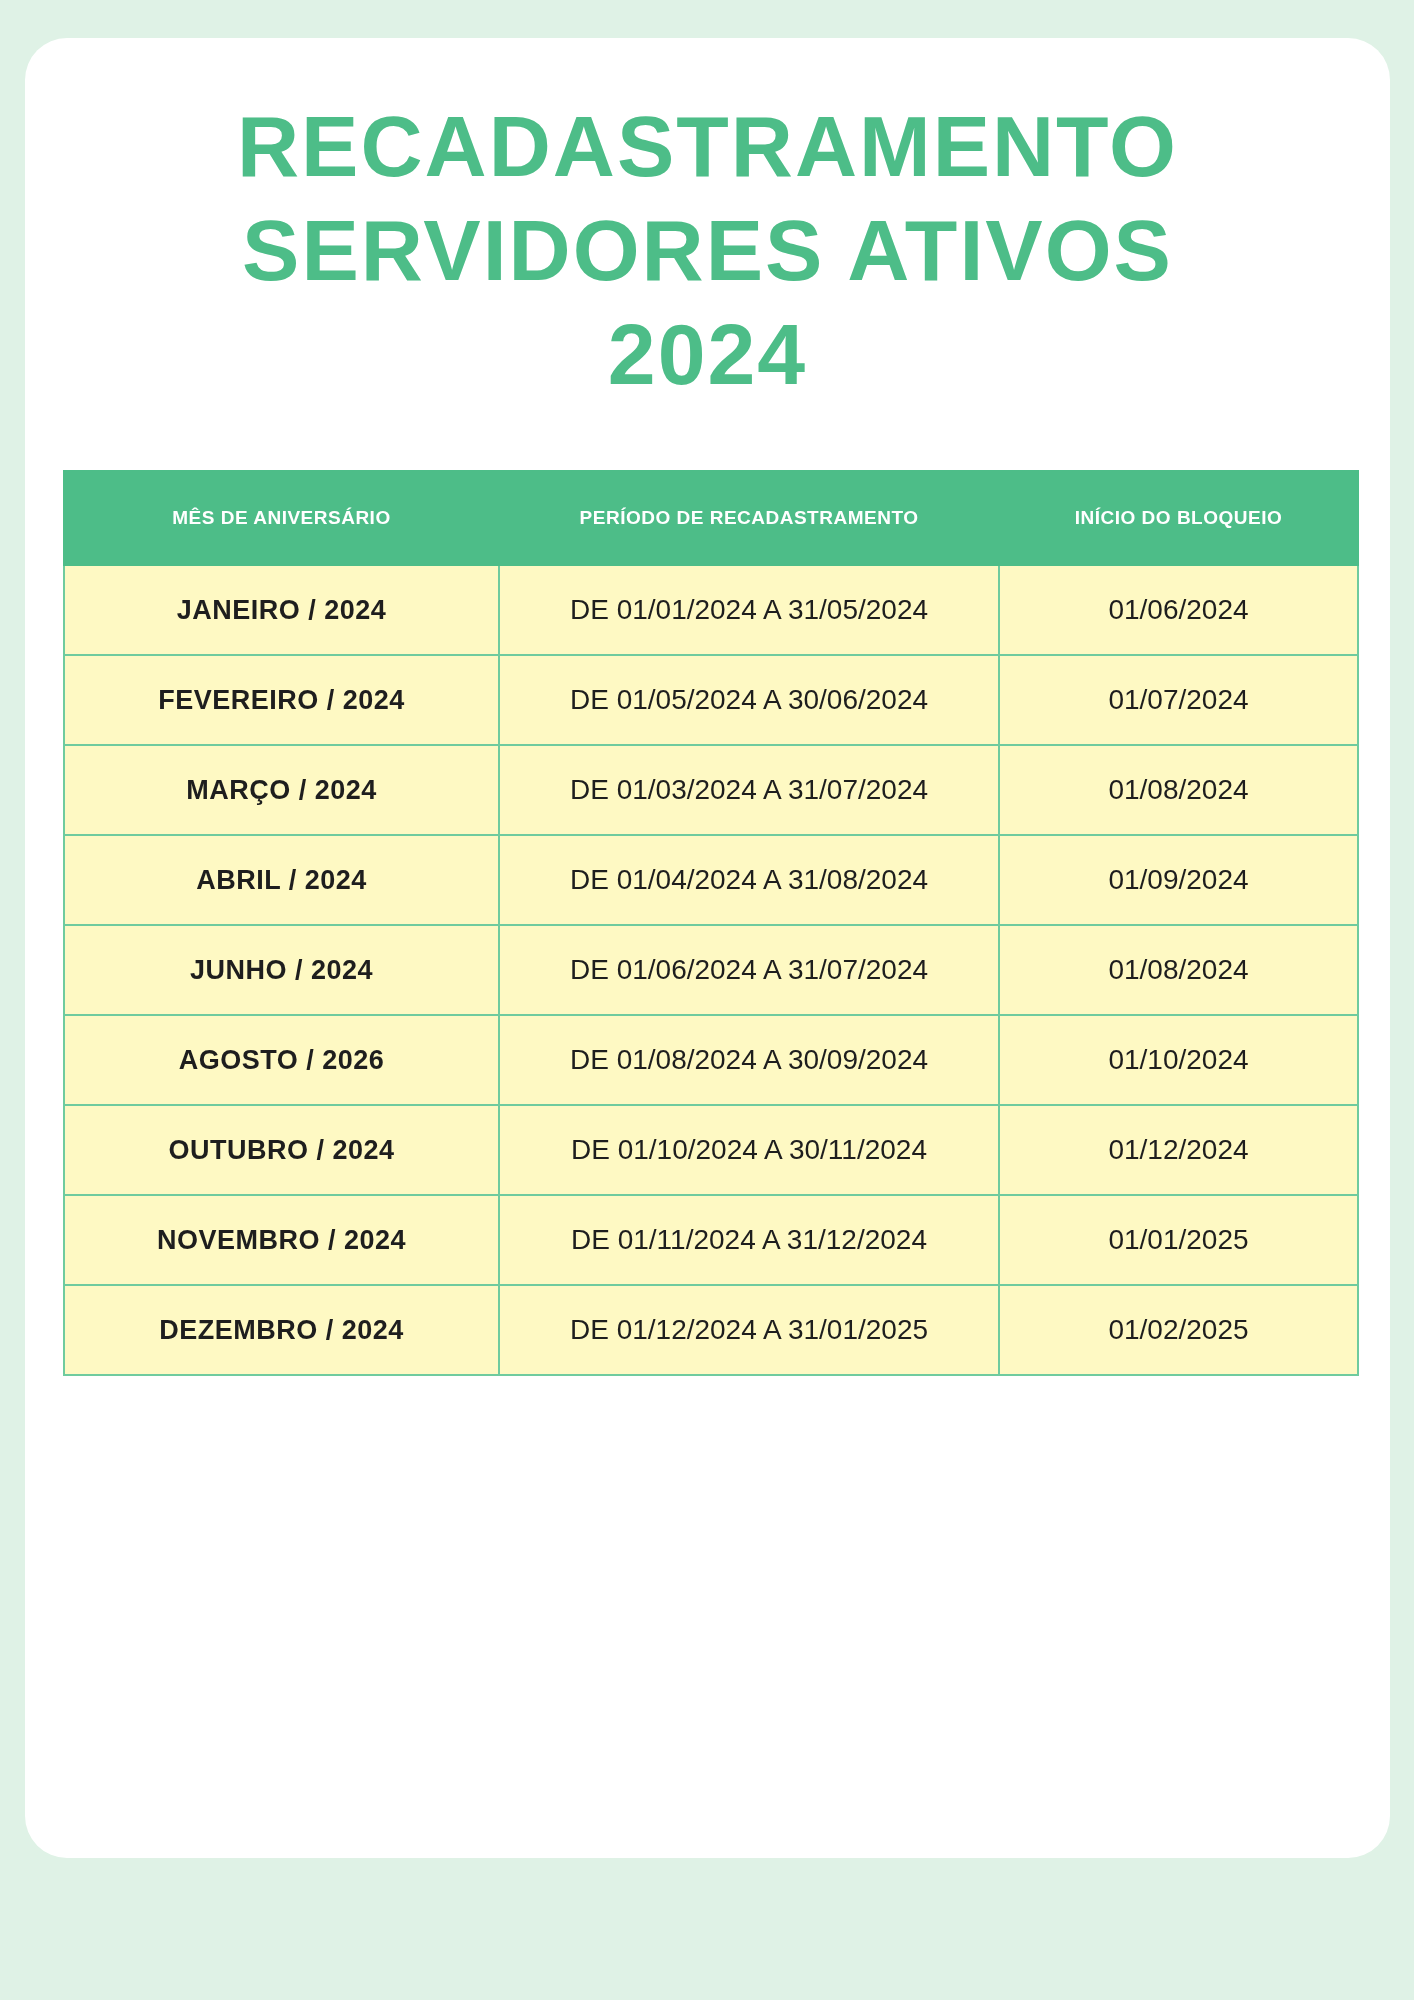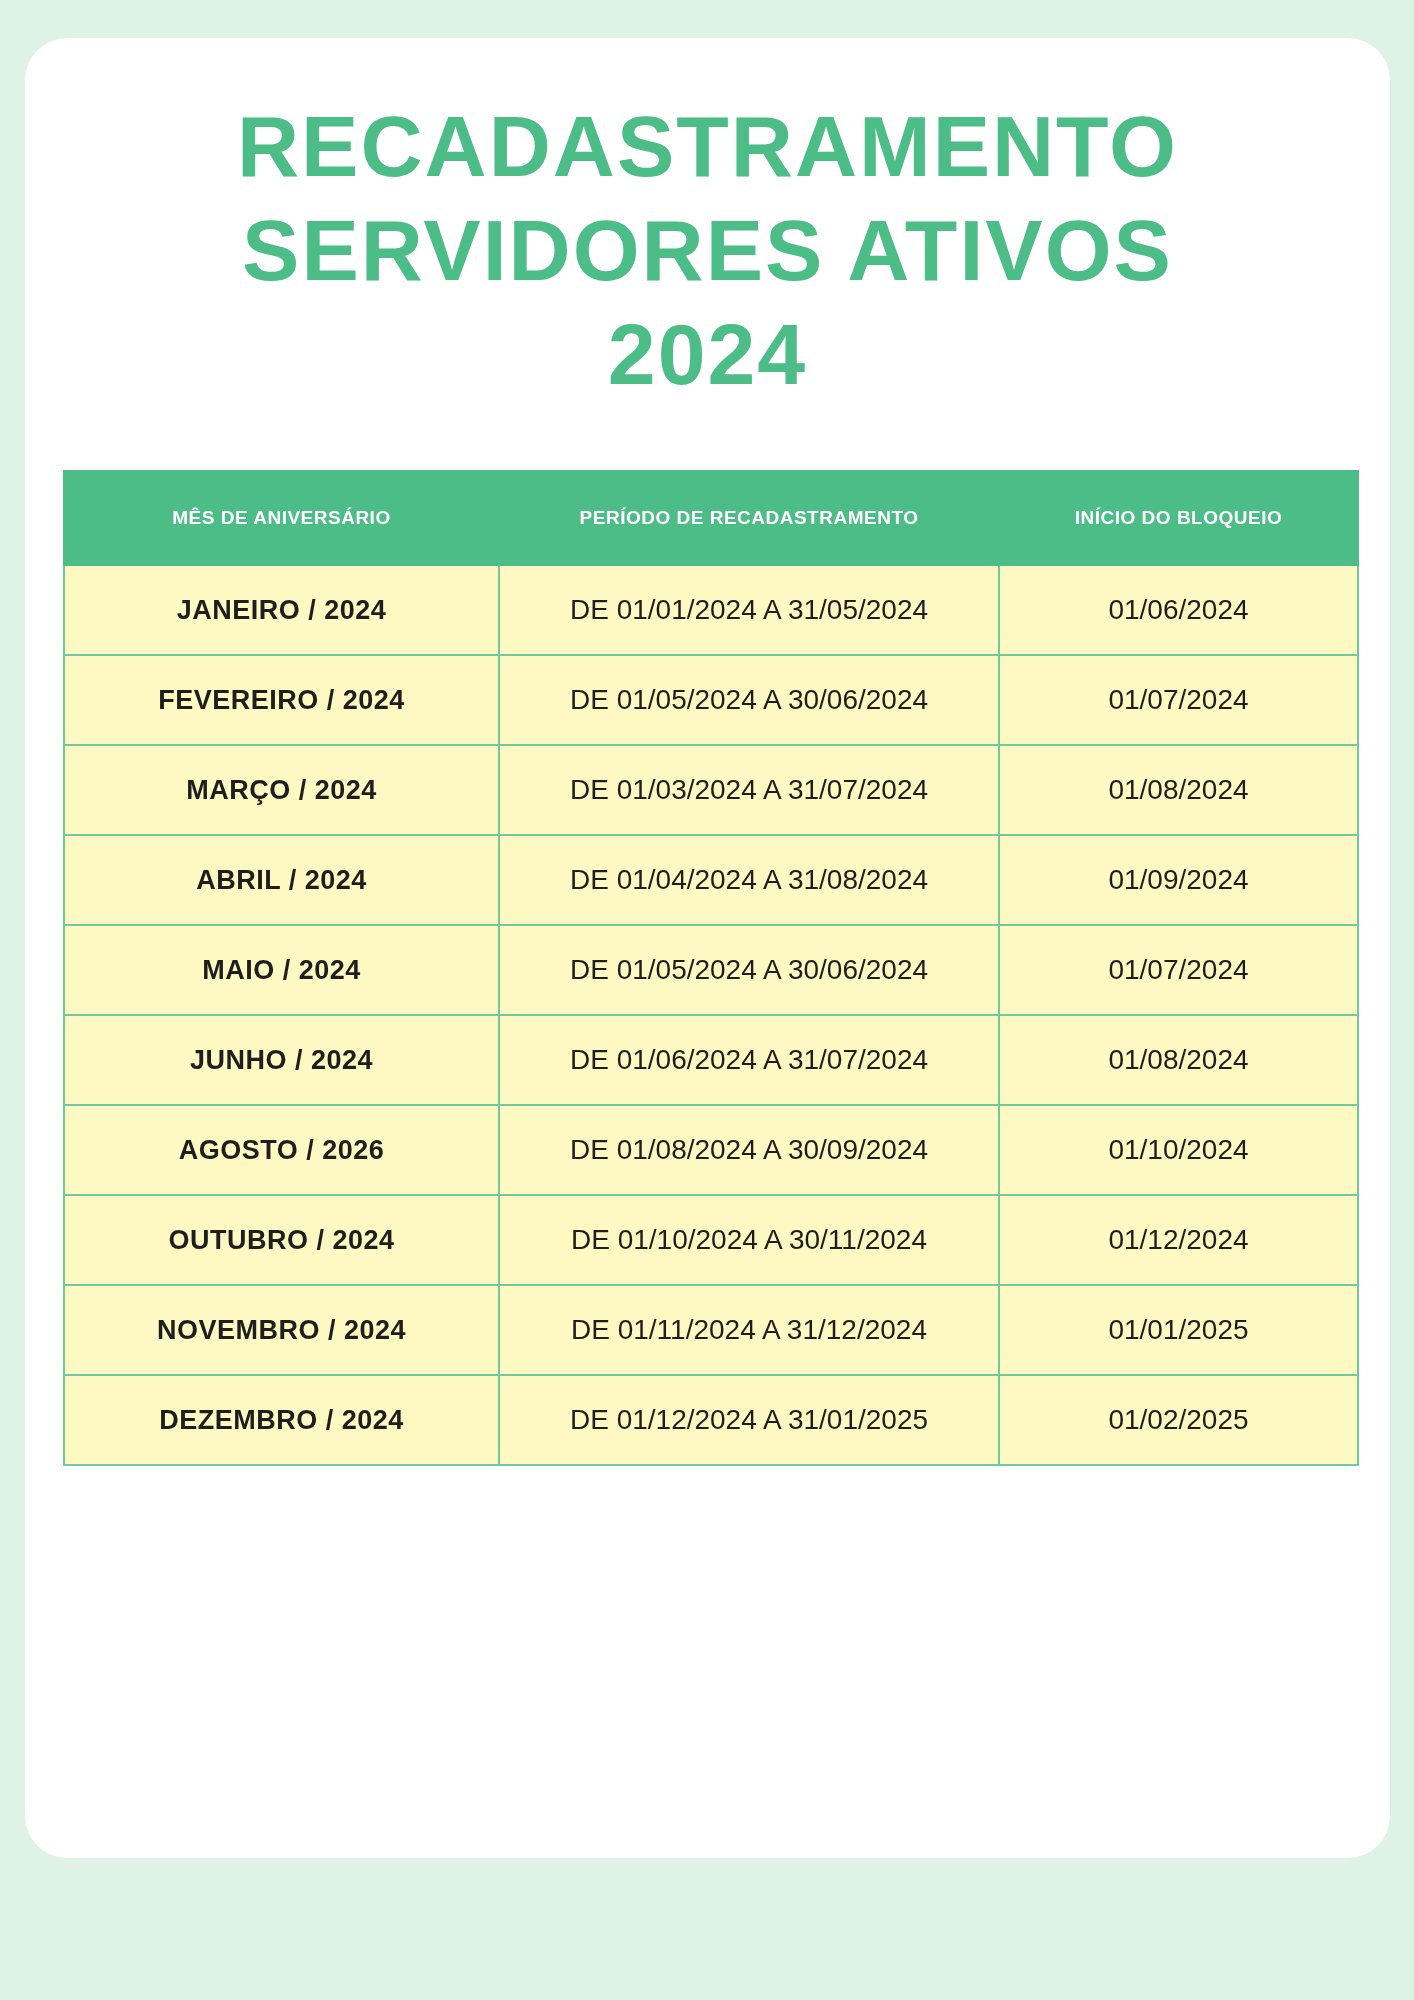--- a/index.html
+++ b/index.html
@@ -115,25 +115,20 @@
           <td class="month-cell">MARÇO / 2024</td>
           <td>DE 01/03/2024 A 31/07/2024</td>
           <td>01/08/2024</td>
         </tr>
         <tr>
           <td class="month-cell">ABRIL / 2024</td>
           <td>DE 01/04/2024 A 31/08/2024</td>
           <td>01/09/2024</td>
         </tr>
         <tr>
-          <td class="month-cell">MAIO / 2024</td>
-          <td>DE 01/05/2024 A 30/06/2024</td>
-          <td>01/07/2024</td>
-        </tr>
-        <tr>
           <td class="month-cell">JUNHO / 2024</td>
           <td>DE 01/06/2024 A 31/07/2024</td>
           <td>01/08/2024</td>
         </tr>
         <tr>
           <td class="month-cell">AGOSTO / 2026</td>
           <td>DE 01/08/2024 A 30/09/2024</td>
           <td>01/10/2024</td>
         </tr>
         <tr>

